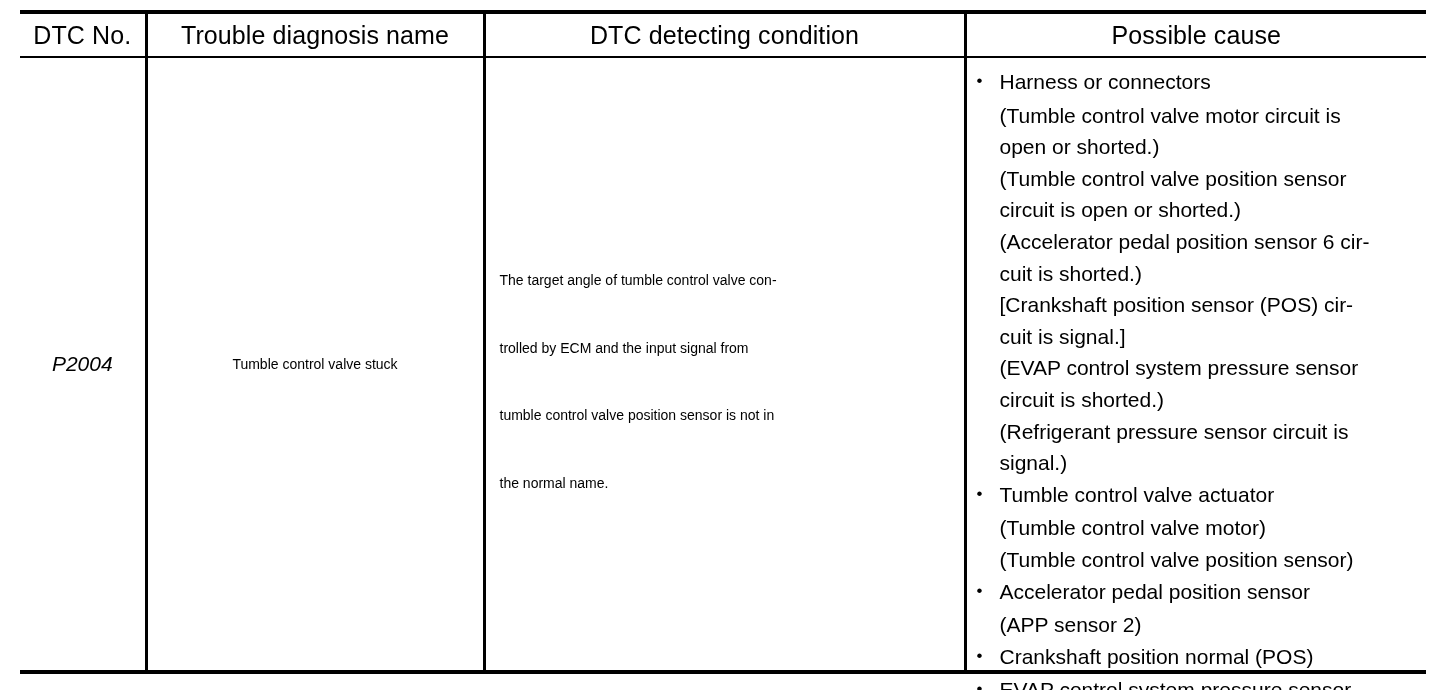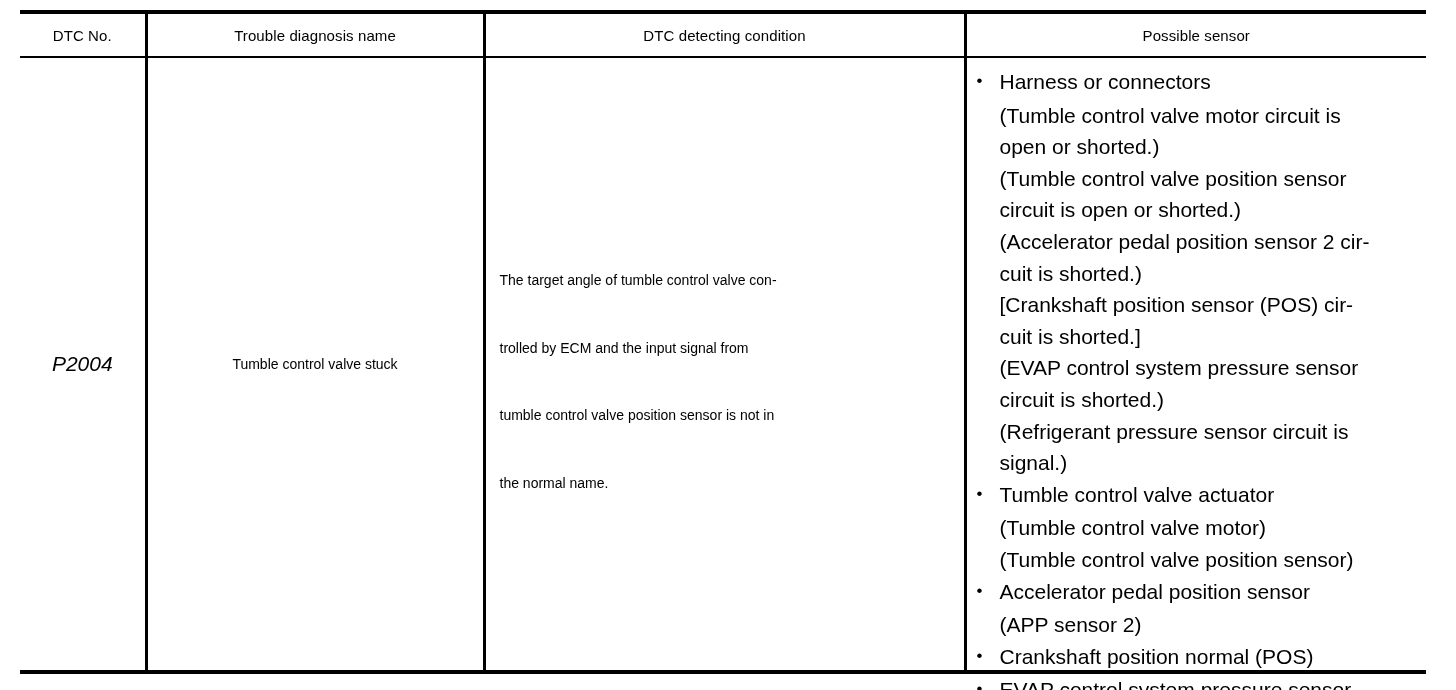--- a/index.html
+++ b/index.html
@@ -34,21 +34,21 @@
 
   
   .dtc-table .hdr-row > th {
     border-top: 4px solid #000;
     border-bottom: 2px solid #000;
     padding: 0;
     height: 42px;
     vertical-align: middle;
     text-align: center;
     font-weight: normal;
-    font-size: 15px;
+    font-size: 25px;
     letter-spacing: 0.1px;
   }
   .dtc-table .body-row > td {
     border-bottom: 4px solid #000;
     padding: 0;
     vertical-align: middle;
   }
 
   
   .col-dtc      { width: 126px; }
@@ -123,21 +123,21 @@
       <col class="col-name">
       <col class="col-cond">
       <col class="col-cause">
     </colgroup>
 
     <thead>
       <tr class="hdr-row">
         <th>DTC No.</th>
         <th class="v-left">Trouble diagnosis name</th>
         <th class="v-left">DTC detecting condition</th>
-        <th class="v-left">Possible sensor</th>
+        <th class="v-left">Possible cause</th>
       </tr>
     </thead>
 
     <tbody>
       <tr class="body-row">
 
         <td class="cell-dtc">P2004</td>
 
         <td class="cell-name v-left">Tumble control valve stuck</td>
 
@@ -150,24 +150,24 @@
             </div>
         </td>
 
         <td class="v-left">
           <div class="cause-wrap" id="cause-wrap">
               <div class="cause-line is-bullet"><span class="bullet-mark">•</span><span class="cause-text">Harness or connectors</span></div>
               <div class="cause-line is-cont"><span class="cause-text">(Tumble control valve motor circuit is</span></div>
               <div class="cause-line is-cont"><span class="cause-text">open or shorted.)</span></div>
               <div class="cause-line is-cont"><span class="cause-text">(Tumble control valve position sensor</span></div>
               <div class="cause-line is-cont"><span class="cause-text">circuit is open or shorted.)</span></div>
-              <div class="cause-line is-cont"><span class="cause-text">(Accelerator pedal position sensor 2 cir-</span></div>
+              <div class="cause-line is-cont"><span class="cause-text">(Accelerator pedal position sensor 6 cir-</span></div>
               <div class="cause-line is-cont"><span class="cause-text">cuit is shorted.)</span></div>
               <div class="cause-line is-cont"><span class="cause-text">[Crankshaft position sensor (POS) cir-</span></div>
-              <div class="cause-line is-cont"><span class="cause-text">cuit is shorted.]</span></div>
+              <div class="cause-line is-cont"><span class="cause-text">cuit is signal.]</span></div>
               <div class="cause-line is-cont"><span class="cause-text">(EVAP control system pressure sensor</span></div>
               <div class="cause-line is-cont"><span class="cause-text">circuit is shorted.)</span></div>
               <div class="cause-line is-cont"><span class="cause-text">(Refrigerant pressure sensor circuit is</span></div>
               <div class="cause-line is-cont"><span class="cause-text">signal.)</span></div>
               <div class="cause-line is-bullet"><span class="bullet-mark">•</span><span class="cause-text">Tumble control valve actuator</span></div>
               <div class="cause-line is-cont"><span class="cause-text">(Tumble control valve motor)</span></div>
               <div class="cause-line is-cont"><span class="cause-text">(Tumble control valve position sensor)</span></div>
               <div class="cause-line is-bullet"><span class="bullet-mark">•</span><span class="cause-text">Accelerator pedal position sensor</span></div>
               <div class="cause-line is-cont"><span class="cause-text">(APP sensor 2)</span></div>
               <div class="cause-line is-bullet"><span class="bullet-mark">•</span><span class="cause-text">Crankshaft position normal (POS)</span></div>

